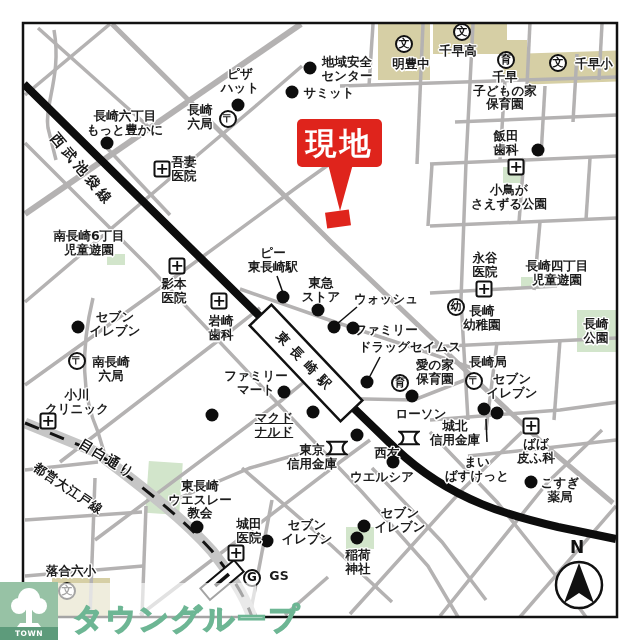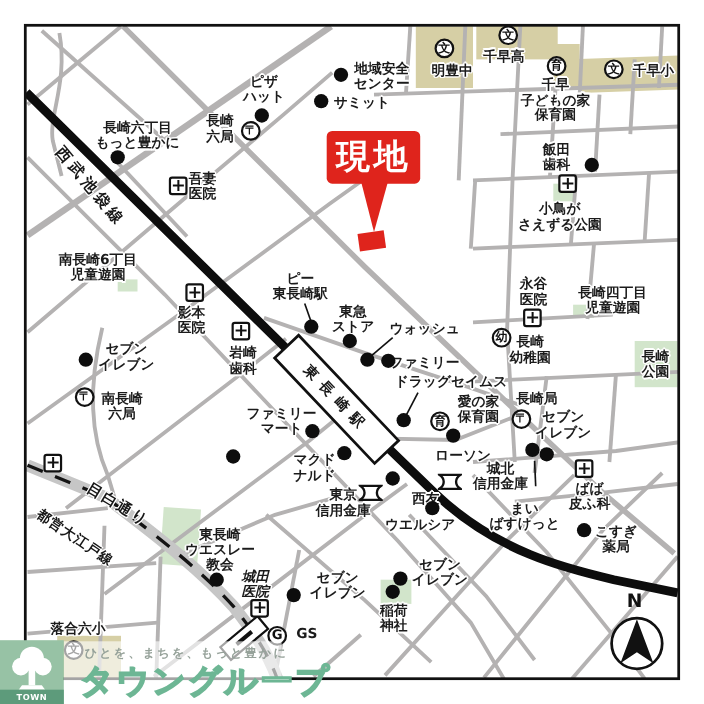--- a/index.html
+++ b/index.html
@@ -241,20 +241,24 @@
       <div class="lm" style="left: 115px; top: 310px;">
         <div>セブン</div>
         <div>イレブン</div>
       </div>
       <div class="dot" style="left: 78px; top: 327px;"></div>
       <div class="lm" style="left: 111px; top: 355px;">
         <div>南長崎</div>
         <div>六局</div>
       </div>
       <div class="micon post" style="left: 77px; top: 361px;">〒</div>
+      <div class="lm" style="left: 77px; top: 388px;">
+        <div>小川</div>
+        <div>クリニック</div>
+      </div>
       <div class="micon hospital" style="left: 48px; top: 421px;">+</div>
       <div class="dot" style="left: 212px; top: 415px;"></div>
       <div class="lm" style="left: 273px; top: 246px;">
         <div>ピー</div>
         <div>東長崎駅</div>
       </div>
       <div class="dot" style="left: 283px; top: 297px;"></div>
       <div class="lm" style="left: 321px; top: 277px; font-family: Liberation Serif, serif;">
         <div>東急</div>
         <div>ストア</div>
@@ -270,21 +274,21 @@
       <div class="dot" style="left: 353px; top: 328px;"></div>
       <div class="lm" style="left: 410px; top: 340px; text-align: right;">
         <div>ドラッグセイムス</div>
       </div>
       <div class="dot" style="left: 367px; top: 382px;"></div>
       <div class="lm" style="left: 256px; top: 369px;">
         <div>ファミリー</div>
         <div>マート</div>
       </div>
       <div class="dot" style="left: 284px; top: 392px;"></div>
-      <div class="lm" style="left: 286px; top: 411px;">
+      <div class="lm" style="left: 274px; top: 411px; text-decoration: underline;">
         <div>マクド</div>
         <div>ナルド</div>
       </div>
       <div class="dot" style="left: 313px; top: 412px;"></div>
       <div class="lm" style="left: 421px; top: 407px;">
         <div>ローソン</div>
       </div>
       <div class="dot" style="left: 412px; top: 396px;"></div>
       <div class="lm" style="left: 435px; top: 358px;">
         <div>愛の家</div>
@@ -341,21 +345,21 @@
       <div class="lm" style="left: 358px; top: 548px;">
         <div>稲荷</div>
         <div>神社</div>
       </div>
       <div class="dot" style="left: 357px; top: 538px;"></div>
       <div class="lm" style="left: 307px; top: 518px;">
         <div>セブン</div>
         <div>イレブン</div>
       </div>
       <div class="dot" style="left: 267px; top: 541px;"></div>
-      <div class="lm" style="left: 232px; top: 517px; font-style: italic;">
+      <div class="lm" style="left: 249px; top: 517px;">
         <div>城田</div>
         <div>医院</div>
       </div>
       <div class="micon hospital" style="left: 236px; top: 553px;">+</div>
       <div class="lm" style="left: 279px; top: 569px;">
         <div>GS</div>
       </div>
       <div class="micon gs" style="left: 252px; top: 578px;">G</div>
       <div class="lm" style="left: 200px; top: 479px;">
         <div>東長崎</div>
@@ -404,16 +408,15 @@
   <div id="logo-square">
     <svg width="58" height="45" viewBox="0 0 58 45">
       <circle cx="29" cy="17" r="11" fill="#fff"></circle>
       <circle cx="19" cy="24" r="8" fill="#fff"></circle>
       <circle cx="39" cy="24" r="8" fill="#fff"></circle>
       <rect x="26" y="24" width="6" height="17" fill="#fff"></rect>
       <path d="M20,41 h18 l3,4 h-24 z" fill="#fff"></path>
     </svg>
     <div id="logo-bar">TOWN GROUP</div>
   </div>
-  <div id="logo-tagline">ひとを、まちを、もっと豊かに</div>
   <div id="logo-brand">タウングループ</div>
 
 </div>
 
 </body></html>

